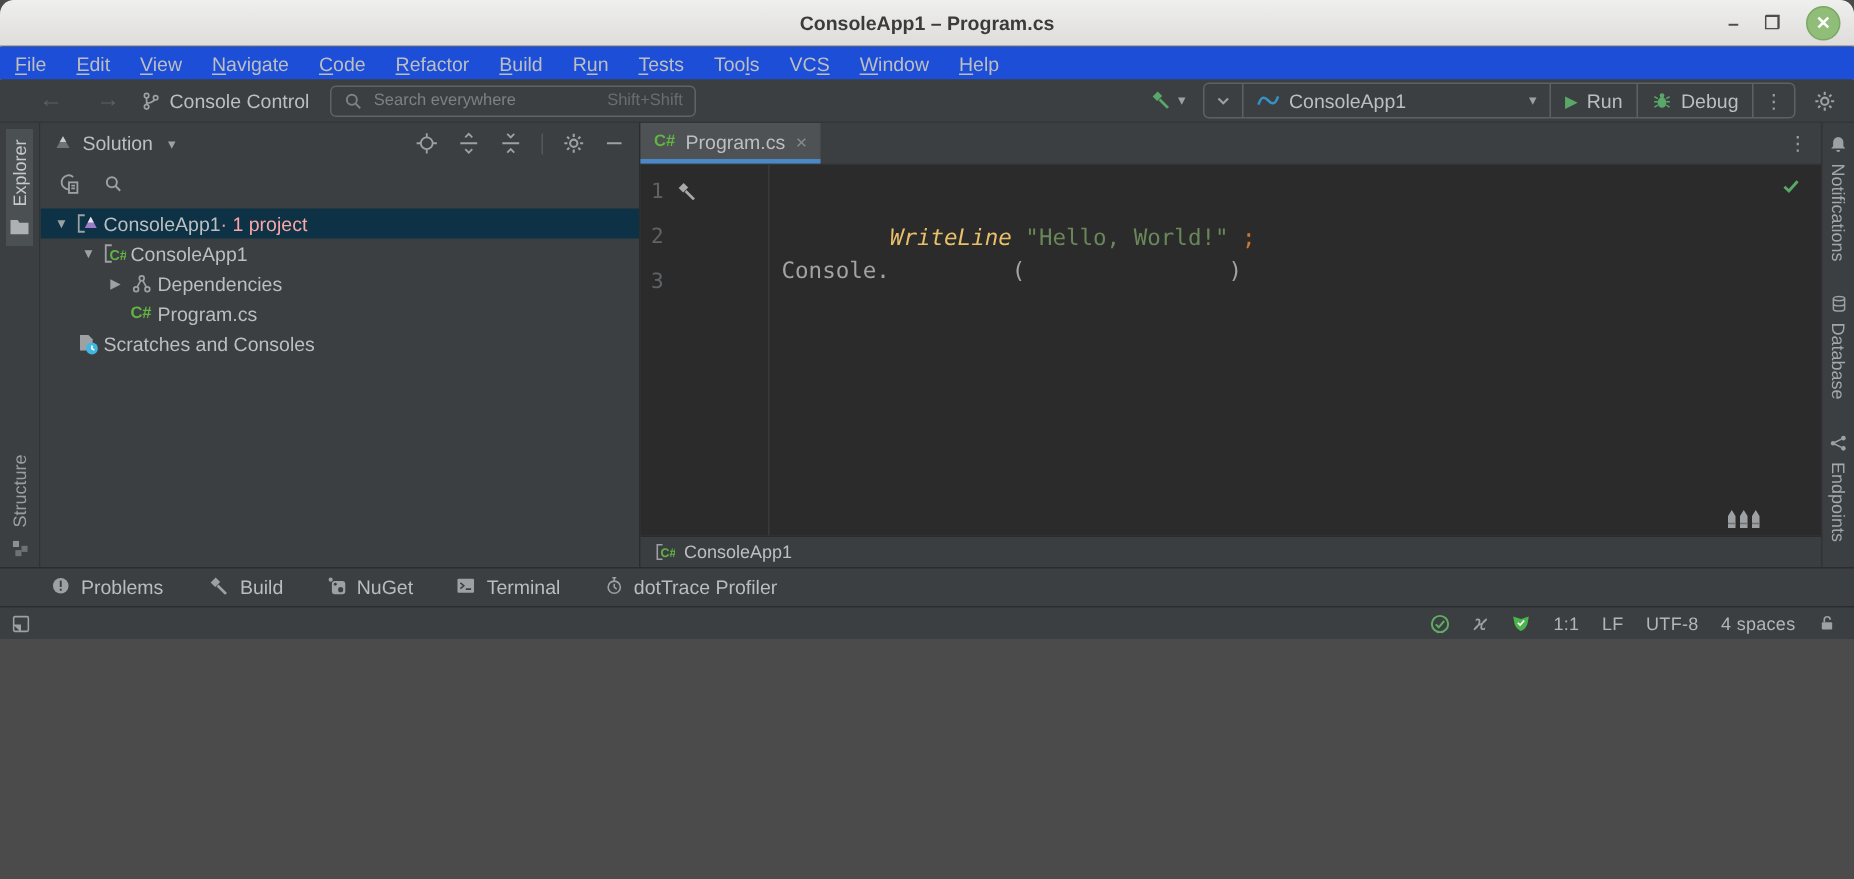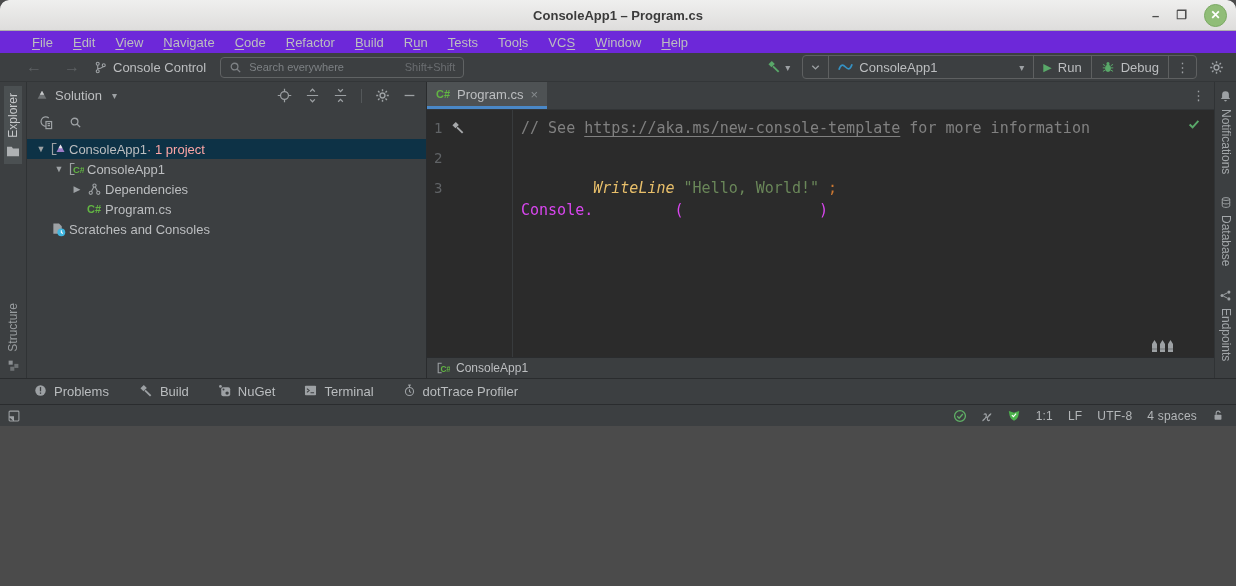--- a/index.html
+++ b/index.html
@@ -13,22 +13,22 @@
   .titlebar{flex:0 0 30px;background:linear-gradient(#efefee,#dedddc);position:relative;
     display:flex;align-items:center;justify-content:center;border-bottom:1px solid #aeadac;
     font-size:13px;font-weight:bold;color:#3b3b3b;border-radius:9px 9px 0 0;}
   .win-controls{position:absolute;right:9px;top:0;height:100%;display:flex;align-items:center;gap:17px;}
   .win-btn{color:#4d4d4d;font-size:13px;line-height:1;cursor:default;}
   .win-max{font-size:12px;}
   .win-close{width:21px;height:21px;border-radius:50%;background:#90bd77;border:1px solid #7ba964;
     color:#fff;display:flex;align-items:center;justify-content:center;font-size:12px;}
 
   
-  .menubar{flex:0 0 22px;background:#6d28d9;display:flex;align-items:center;color:#bcbec0;
-    font-size:13px;padding-left:22px;}
+  .menubar{flex:0 0 22px;background:#1d4ed8;display:flex;align-items:center;color:#bcbec0;
+    font-size:13px;padding-left:0;}
   .menu-item{padding:0 10px;}
 
   
   .toolbar{flex:0 0 28px;background:#3c3f41;display:flex;align-items:center;
     justify-content:space-between;padding:0 12px 0 26px;border-bottom:1px solid #333638;}
   .tb-left{display:flex;align-items:center;gap:14px;}
   .nav-arrows{display:flex;gap:22px;color:#5d6163;font-size:16px;line-height:1;}
   .vc-widget{display:flex;align-items:center;gap:6px;color:#bcbec0;font-size:13px;}
   .searchbox{width:226px;height:19px;border:1px solid #606364;border-radius:4px;display:flex;
     align-items:center;gap:7px;padding:0 8px;color:#7d8184;font-size:11px;}
@@ -83,21 +83,21 @@
     border-bottom:1px solid #323537;}
   .tab{height:24px;display:flex;align-items:center;gap:7px;padding:0 9px;background:#4e5254;
     border-bottom:3px solid var(--accent);color:#bcbec0;font-size:13px;}
   .tab-close{color:#868b8e;font-size:13px;line-height:1;}
   .tabbar-dots{margin-left:auto;margin-right:9px;align-self:center;color:#9da1a4;font-size:13px;}
   .editor-body{flex:1;display:flex;position:relative;font-family:"DejaVu Sans Mono",monospace;}
   .gutter{flex:0 0 85px;border-right:1px solid #383b3d;padding-top:3px;color:#606366;}
   .gutter-line{height:30px;display:flex;align-items:center;gap:8px;padding-left:7px;font-size:14px;}
   .code{flex:1;padding:3px 0 0 8px;}
   .code-line{height:30px;display:flex;align-items:center;white-space:pre;font-size:15px;}
-  .seg-plain{color:#d946ef;margin-top:44px;}
+  .seg-plain{color:#a3a3a3;margin-top:44px;}
   .seg-comment{color:var(--comment);}
   .seg-comment-link{color:var(--comment);text-decoration:underline;text-underline-offset:3px;}
   .seg-method{color:var(--method);font-style:italic;}
   .seg-string{color:var(--string);}
   .seg-semicolon{color:var(--keyword);}
   .editor-check{position:absolute;top:7px;right:13px;}
   .editor-pencils{position:absolute;bottom:5px;right:38px;}
   .breadcrumbs{flex:0 0 20px;background:#3b3e40;border-top:1px solid #2a2c2e;display:flex;
     align-items:center;gap:6px;padding-left:9px;color:#bcbec0;font-size:12px;}
 
@@ -382,21 +382,20 @@
               </span>
             </div>
             <div class="gutter-line">
               <span>2</span>
             </div>
             <div class="gutter-line">
               <span>3</span>
             </div>
           </div>
         <div class="code" id="editor-code">
-            <div class="code-line"><span class="seg-comment">// See </span><span class="seg-comment-link">https://aka.ms/new-console-template</span><span class="seg-comment"> for more information</span></div>
             <div class="code-line"></div>
             <div class="code-line"><span class="seg-plain">Console</span><span class="seg-plain">.</span><span class="seg-method">WriteLine</span><span class="seg-plain">(</span><span class="seg-string">"Hello, World!"</span><span class="seg-plain">)</span><span class="seg-semicolon">;</span></div>
           </div>
         <span class="icon editor-check">
             <svg width="14" height="14" viewBox="0 0 16 16" fill="none" stroke="#59a869" stroke-width="2.2">
               <path d="M3 8.6l3.4 3.2L13 4.4"></path>
             </svg>
           </span>
         <span class="icon editor-pencils">
             <svg width="26" height="15" viewBox="0 0 26 15" fill="#9da1a4">

